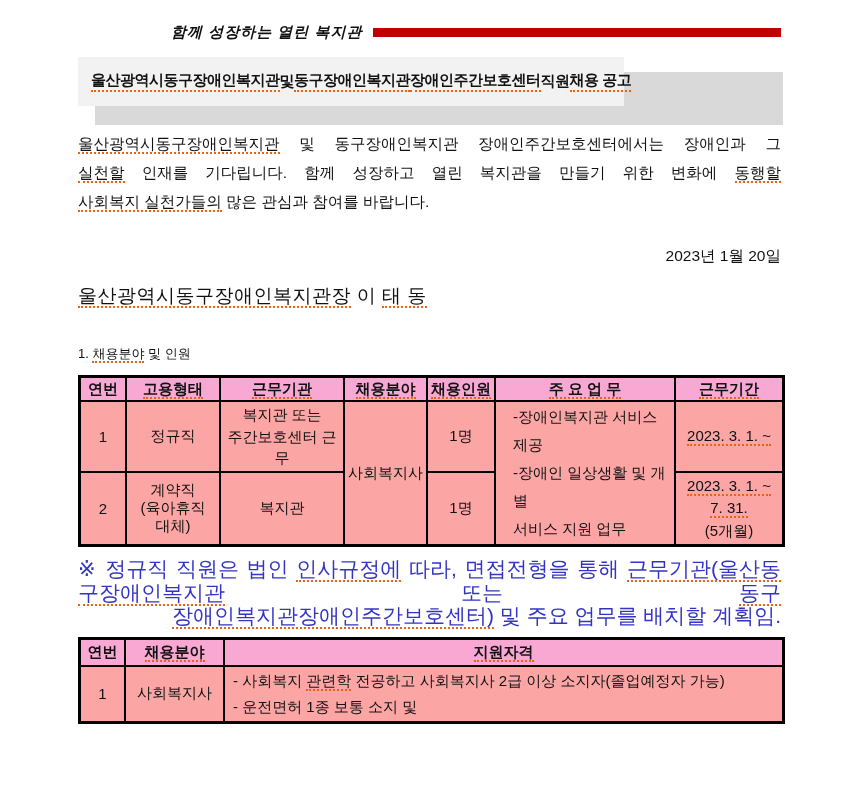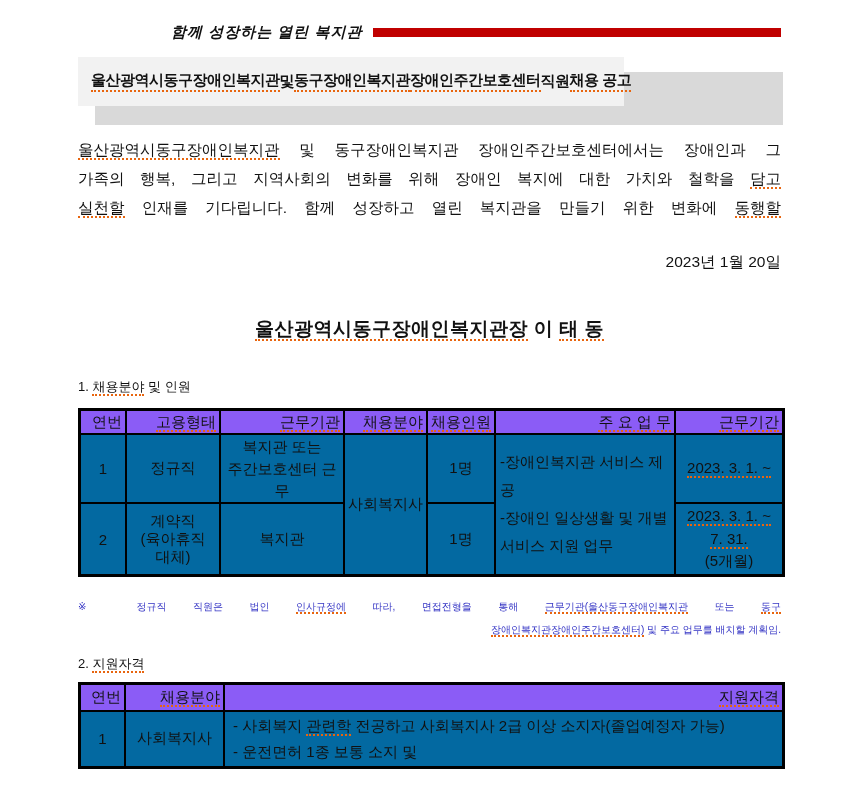--- a/index.html
+++ b/index.html
@@ -18,50 +18,50 @@
   
   .banner-wrap { position:relative; height:68px; margin-top:15px; }
   .banner-shadow { position:absolute; left:17px; top:15px; right:-2px; height:53px; background:#d9d9d9; }
   .banner-box {
     position:absolute; left:0; top:0; width:546px; height:49px; box-sizing:border-box;
     background:#f2f2f2; display:flex; align-items:center; padding-left:13px;
     font-weight:bold; font-size:15px; letter-spacing:-0.5px; white-space:nowrap;
   }
 
   
-  .intro { margin-top:10px; font-size:15.5px; }
+  .intro { margin-top:4px; font-size:15.5px; }
   .intro .jline { line-height:29px; text-align:justify; text-align-last:justify; }
   .intro .jline-last { line-height:29px; text-align:left; }
 
   .date-line { margin-top:30px; text-align:right; font-size:15.5px; }
-  .signature { margin-top:43px; text-align:center; font-size:19px; font-weight:bold; letter-spacing:0.5px; }
+  .signature { margin-top:16px; text-align:left; font-size:19px; font-weight:normal; letter-spacing:0.5px; }
 
   .sec-heading { font-size:13px; font-weight:normal; }
   .sec1 { margin-top:36px; }
   .sec2 { margin-top:13px; }
 
   
   table { width:703px; table-layout:fixed; border-collapse:separate; border-spacing:0; border:2px solid #000; margin-top:12px; }
   th, td { border:1px solid #000; font-size:15px; text-align:center; vertical-align:middle; padding:1px 3px; box-sizing:border-box; }
-  th { background:#8b5cf6; font-weight:normal; height:24px;text-align:right; }
-  td { background:#0369a1; }
+  th { background:#f9a8d4; font-weight:bold; height:24px; }
+  td { background:#fca5a5; }
   .t2 { margin-top:9px; }
   .t2 th { height:27px; }
   .pre { white-space:pre-line; }
   .cell-org { line-height:1.45; }
   .cell-type { line-height:1.2;margin-top:16px; }
-  .cell-duty { text-align:left; padding-left:4px; line-height:28px; }
+  .cell-duty { text-align:left; padding-left:17px; line-height:28px; }
   .cell-period { line-height:1.5; }
   .cell-quals { text-align:left; padding-left:8px; line-height:26px; }
   .row-tall-1 td { height:58px; }
   .row-tall-2 td { height:53px; }
   .t2 .row-quals td { height:46px; }
 
   
-  .notes { margin-top:18px; color:#3333c4; font-size:10px; }
+  .notes { margin-top:10px; color:#3333c4; font-size:21px; }
   .notes .jline { line-height:23.5px; text-align:justify; text-align-last:justify; }
   .notes .nline { line-height:23.5px; text-align:right; }
 
   
   .sp { border-bottom:2px dotted #e8650e; }
 </style>
 </head>
 <body>
 
 <div class="page">
@@ -79,22 +79,22 @@
         <span class="sp">동구장애인복지관</span>
         <span> </span>
         <span class="sp">장애인주간보호센터</span>
         <span> 직원 </span>
         <span class="sp">채용 공고</span>
       </div>
   </div>
 
   <div class="intro">
     <div class="jline"><span class="sp">울산광역시동구장애인복지관</span><span> 및 동구장애인복지관 장애인주간보호센터에서는 장애인과 그</span></div>
-    <div class="jline"><span>가족의 행복, 그리고 지역사회의 변화를 위해 장애인 복지에 대한 가치와 철학을 </span><span class="sp">담고</span></div>
     <div class="jline"><span class="sp">실천할</span><span> 인재를 기다립니다. 함께 성장하고 열린 복지관을 만들기 위한 변화에 </span><span class="sp">동행할</span></div>
+    <div class="jline-last"><span class="sp">사회복지 실천가들의</span><span> 많은 관심과 참여를 바랍니다.</span></div>
   </div>
 
   <div class="date-line">2023년  1월  20일</div>
 
   <div class="signature"><span class="sp">울산광역시동구장애인복지관장</span><span> 이 </span><span class="sp">태 동</span></div>
 
   <div class="sec-heading sec1"><span>1. </span><span class="sp">채용분야</span><span> 및 인원</span></div>
 
   <table class="t1">
     <colgroup>
@@ -141,21 +141,20 @@
 (5개월)</span></td>
       </tr>
     </tbody>
   </table>
 
   <div class="notes">
     <div class="jline"><span>※ 정규직 직원은 법인 </span><span class="sp">인사규정에</span><span> 따라, 면접전형을 통해 </span><span class="sp">근무기관(울산동구장애인복지관</span><span> 또는 </span><span class="sp">동구</span></div>
     <div class="nline"><span class="sp">장애인복지관장애인주간보호센터)</span><span> 및 주요 업무를 배치할 계획임.</span></div>
   </div>
 
-  <div class="sec-heading sec2"><span>2. </span><span class="sp">지원자격</span></div>
 
   <table class="t2">
     <colgroup>
       <col style="width:45px">
         <col style="width:99px">
         <col style="width:559px">
     </colgroup>
     <thead>
       <tr>
         <th><span>연번</span></th>

